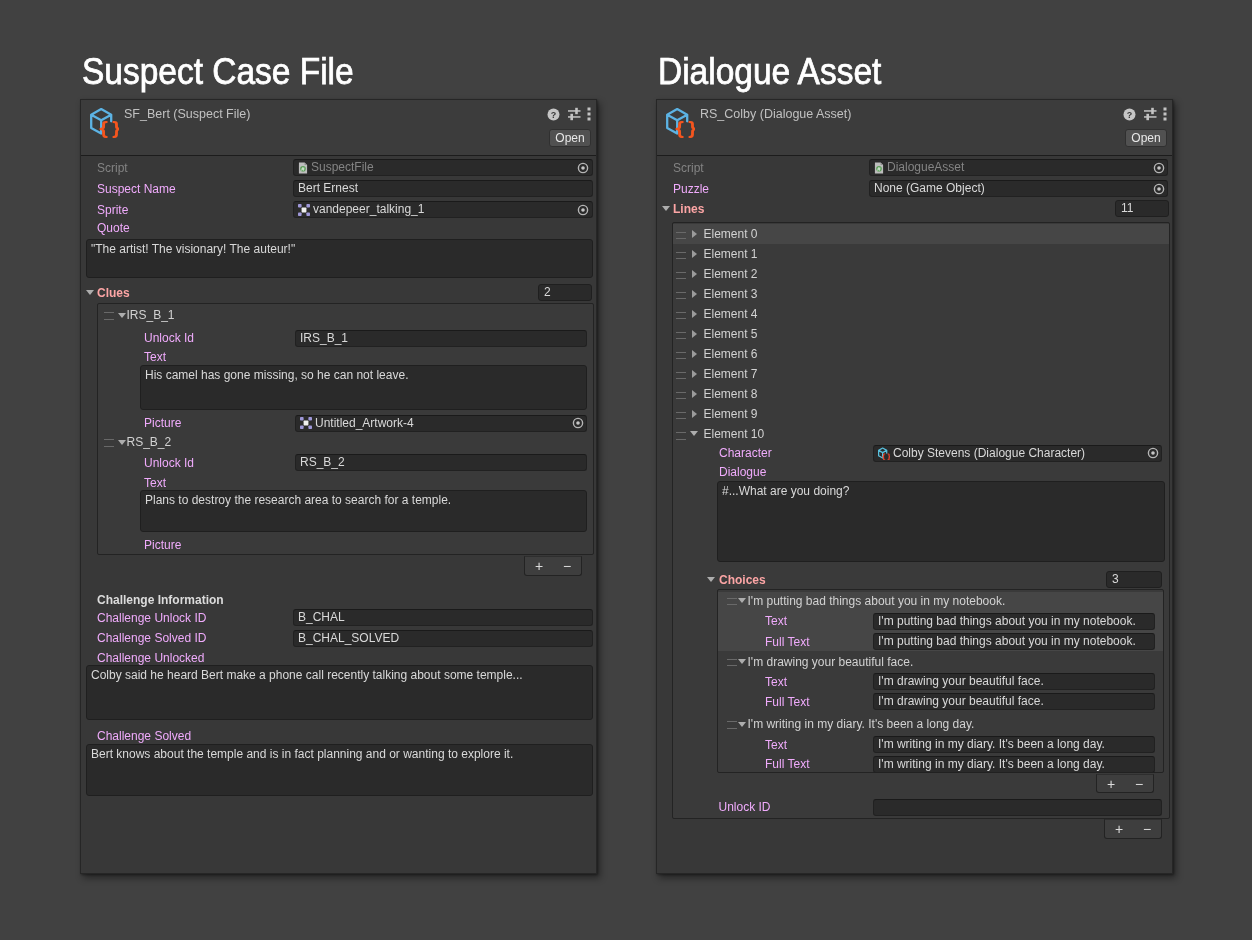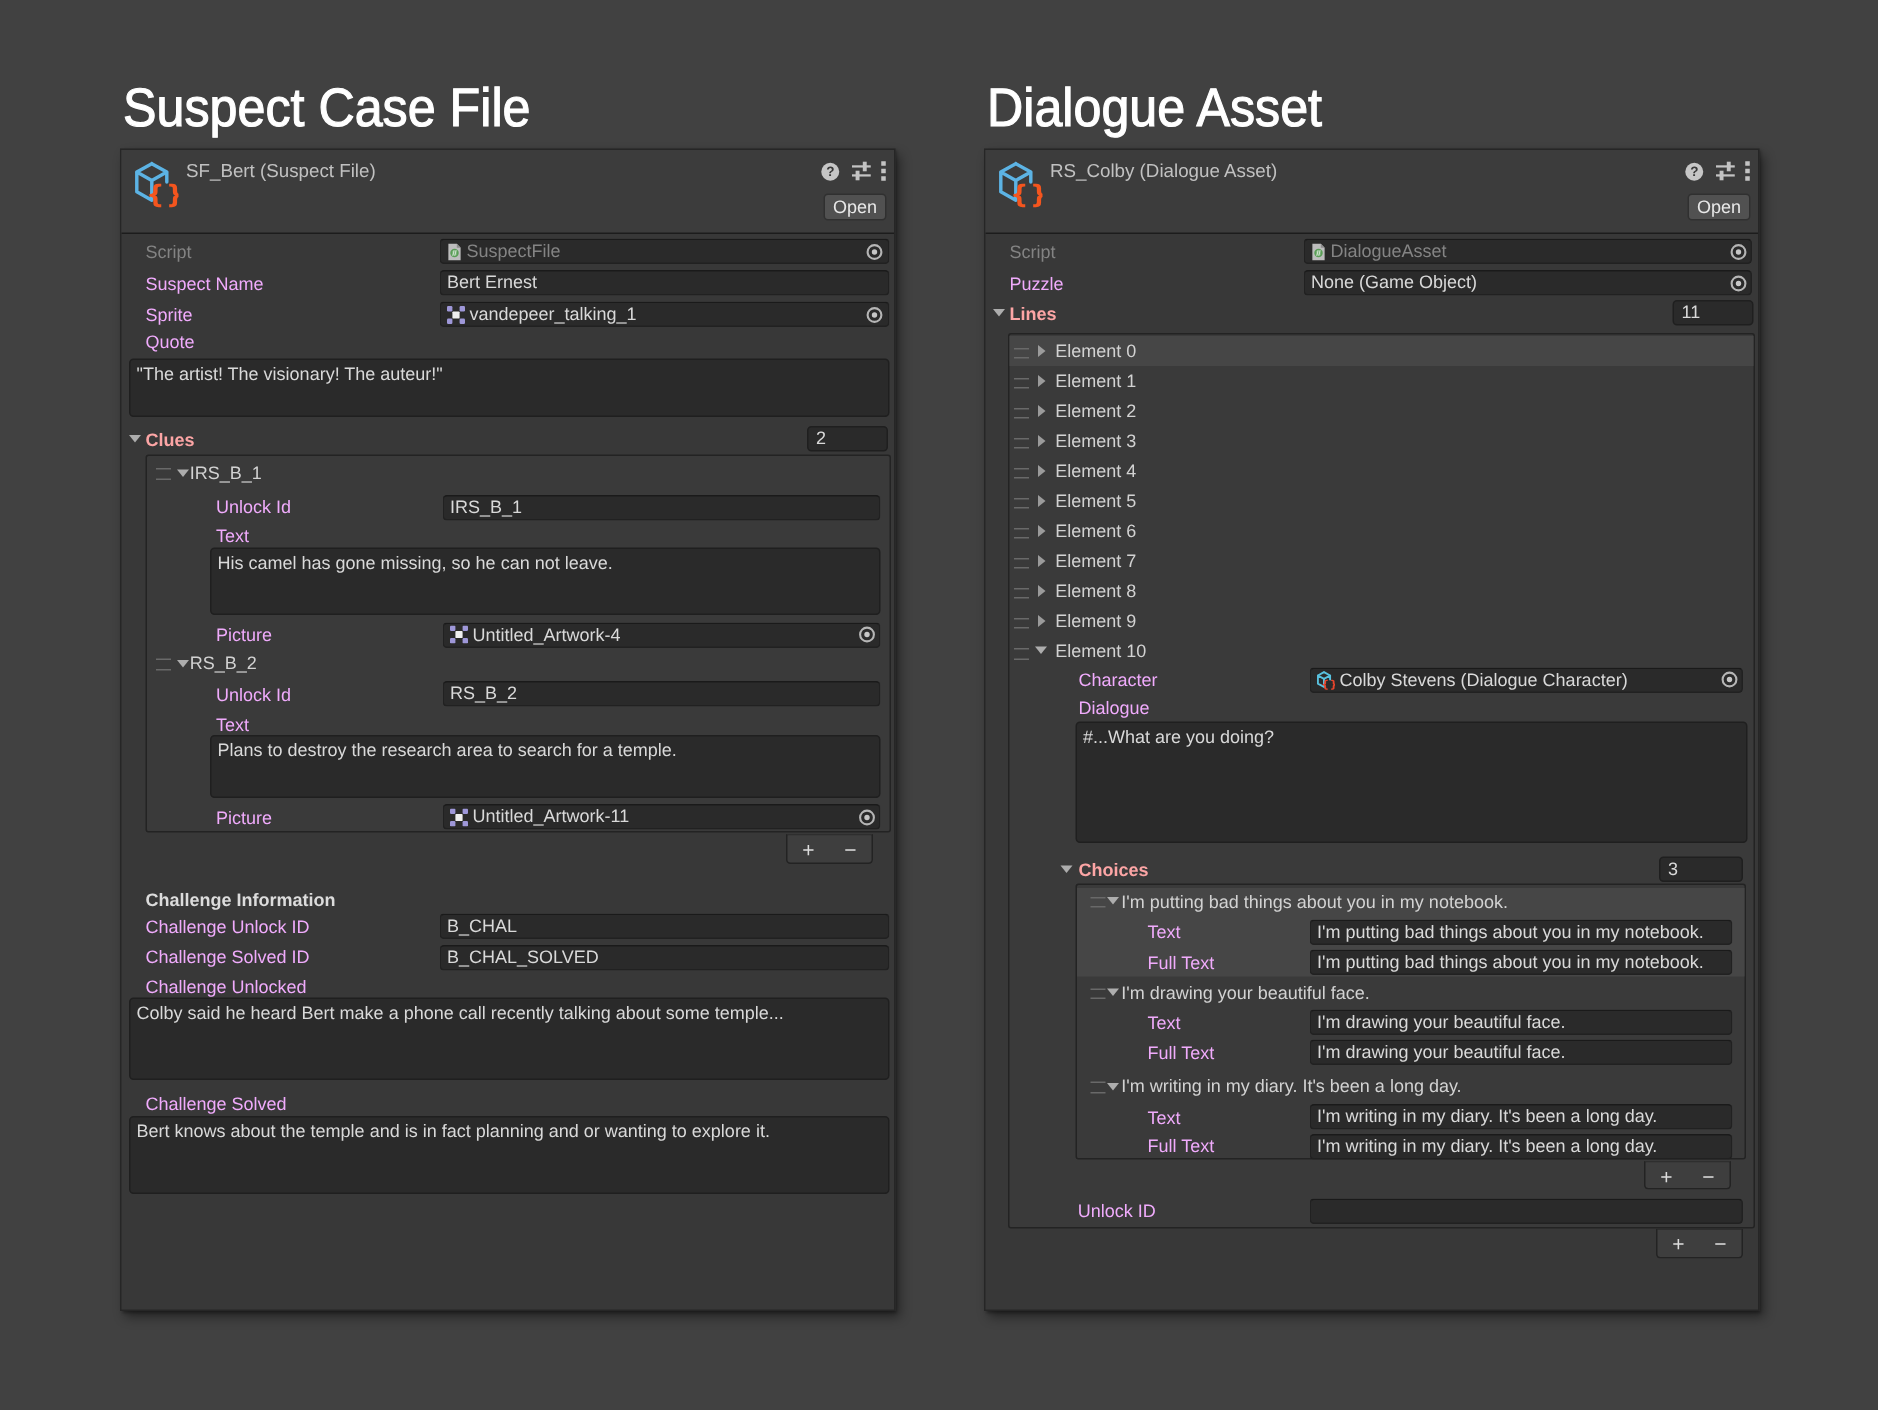--- a/index.html
+++ b/index.html
@@ -222,33 +222,20 @@
   <div class="handle" style="left:23px;top:339px;"></div>
   <div class="tri-d" style="left:37px;top:339.5px;"></div>
   <div class="elname" style="left:45.5px;top:334px;">RS_B_2</div>
   <div class="lbl" style="left:63px;top:354.5px;">Unlock Id</div>
   <div class="fld" style="left:214px;width:292px;top:354px;">
     <span>RS_B_2</span>
   </div>
   <div class="lbl" style="left:63px;top:374.5px;">Text</div>
   <div class="ta" style="left:59px;width:447px;top:390px;height:42px;">Plans to destroy the research area to search for a temple.</div>
   <div class="lbl" style="left:63px;top:436.5px;">Picture</div>
-  <div class="fld" style="left:214px;width:292px;top:436px;">
-    <span class="ficon">
-        <svg width="12" height="12" viewBox="0 0 12 12">
-          <use href="#i-sprite"></use>
-        </svg>
-      </span>
-    <span>Untitled_Artwork-11</span>
-    <span class="picker">
-        <svg width="12" height="12" viewBox="0 0 12 12">
-          <use href="#i-picker"></use>
-        </svg>
-      </span>
-  </div>
 
   <div class="footer" style="right:14px;top:456px;">
     <div class="fbtn">+</div>
     <div class="fbtn">−</div>
   </div>
 
   <div class="lbl bold" style="left:16px;top:491.5px;color:#dcdcdc;">Challenge Information</div>
   <div class="lbl" style="left:16px;top:509.5px;">Challenge Unlock ID</div>
   <div class="fld" style="left:212px;right:3.5px;top:509px;">
     <span>B_CHAL</span>

